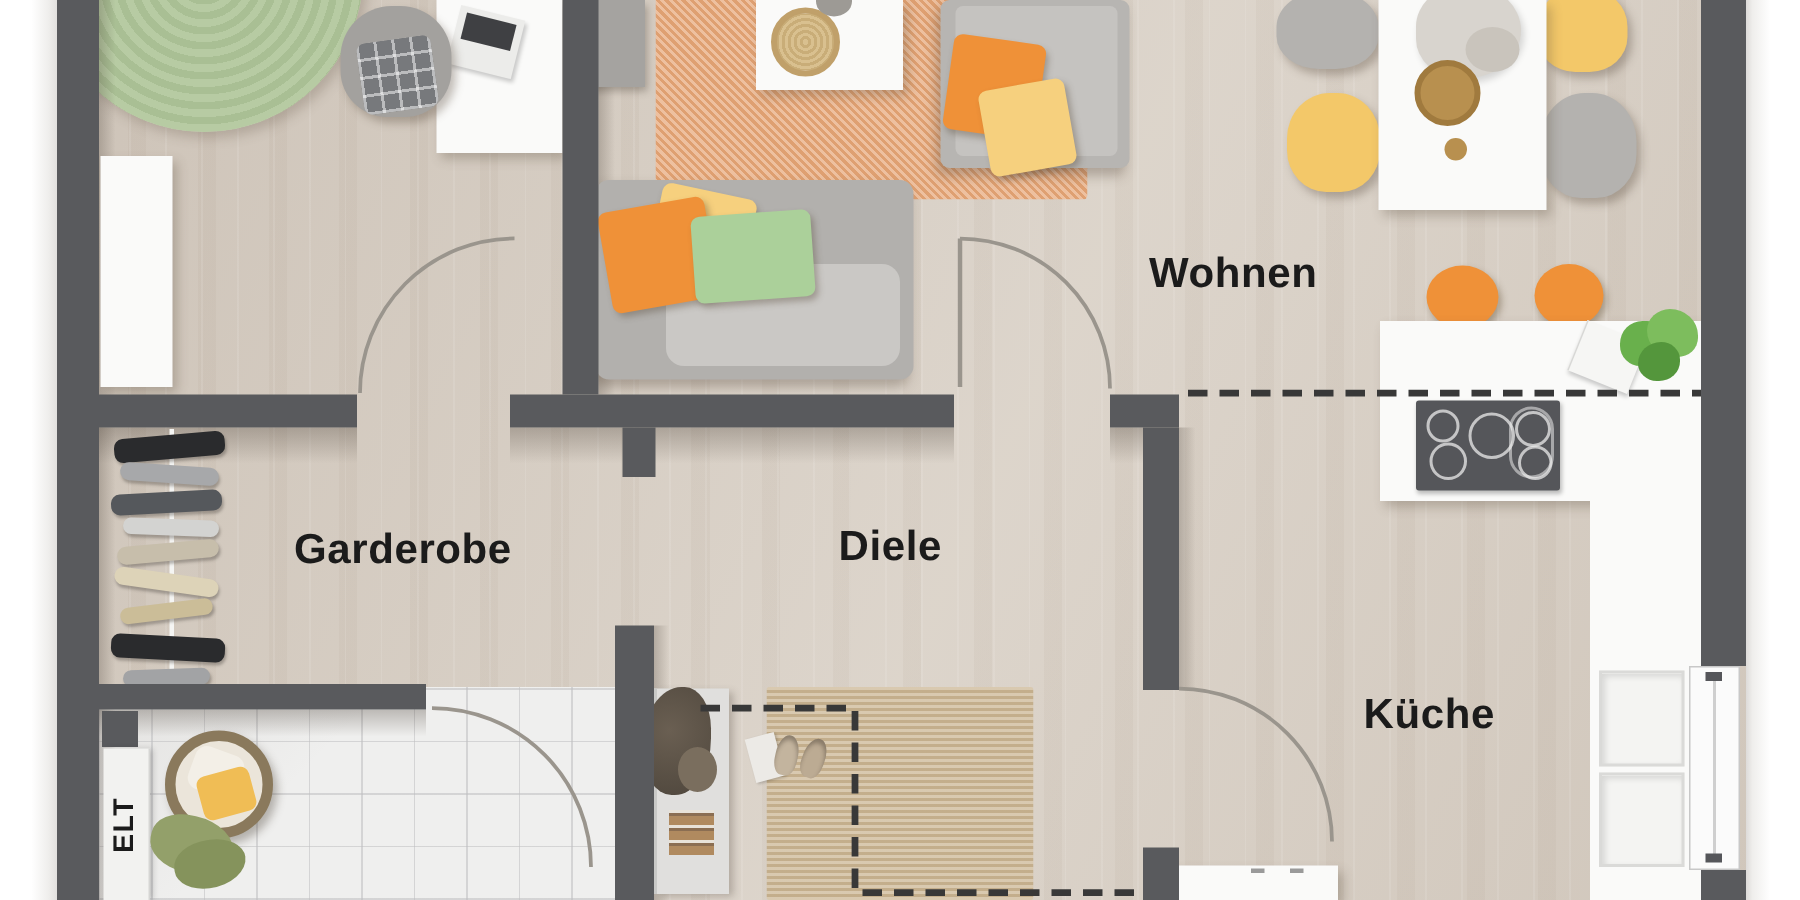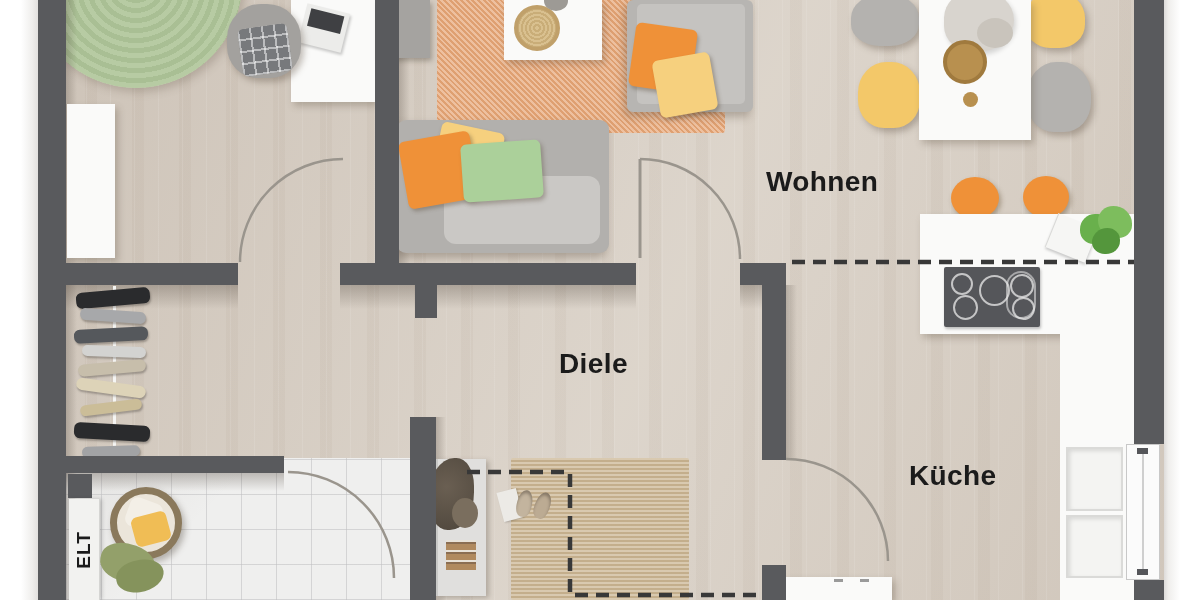--- a/index.html
+++ b/index.html
@@ -185,16 +185,17 @@
     <path d="M 786 459 A 102 102 0 0 1 888 561" style="stroke:var(--door-arc,#9a958d);" stroke-width="2.5"></path>
     <path d="M 288 472 A 106 106 0 0 1 394 578" style="stroke:var(--door-arc,#9a958d);" stroke-width="2.5"></path>
     <path d="M 792 262 H 1134" style="stroke:var(--dashed,#383838);" stroke-width="4.5" stroke-dasharray="13 8"></path>
     <path d="M 467 472 H 570 V 595 H 764" style="stroke:var(--dashed,#383838);" stroke-width="4.5" stroke-dasharray="13 8"></path>
   </svg>
 
   <div class="abs" style="left:0;top:0;width:38px;height:600px;background:linear-gradient(to right,#ffffff 55%,#efeeec 85%,#e2e0de 100%);"></div>
   <div class="abs" style="left:1164px;top:0;width:36px;height:600px;background:linear-gradient(to left,#ffffff 55%,#efeeec 88%,#dddbd9 100%);"></div>
 
   <div class="abs room-label" style="left:766px;top:166px;">Wohnen</div>
+  <div class="abs room-label" style="left:196px;top:350px;">Garderobe</div>
   <div class="abs room-label" style="left:559px;top:348px;">Diele</div>
   <div class="abs room-label" style="left:909px;top:460px;">Küche</div>
 
 </div>
 
 </body></html>

